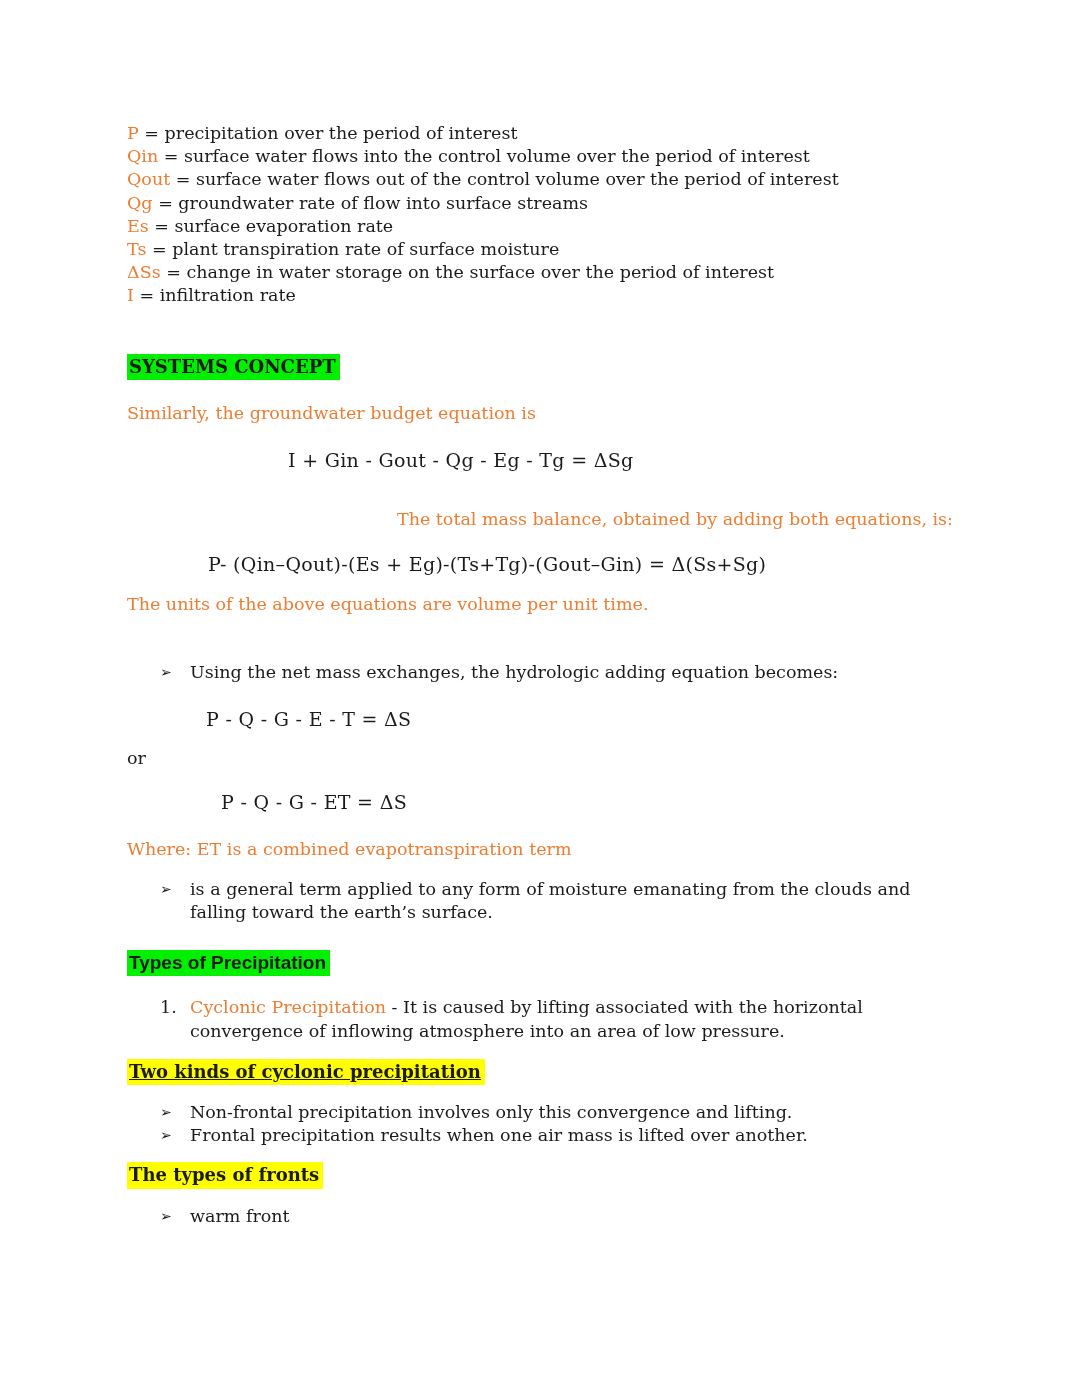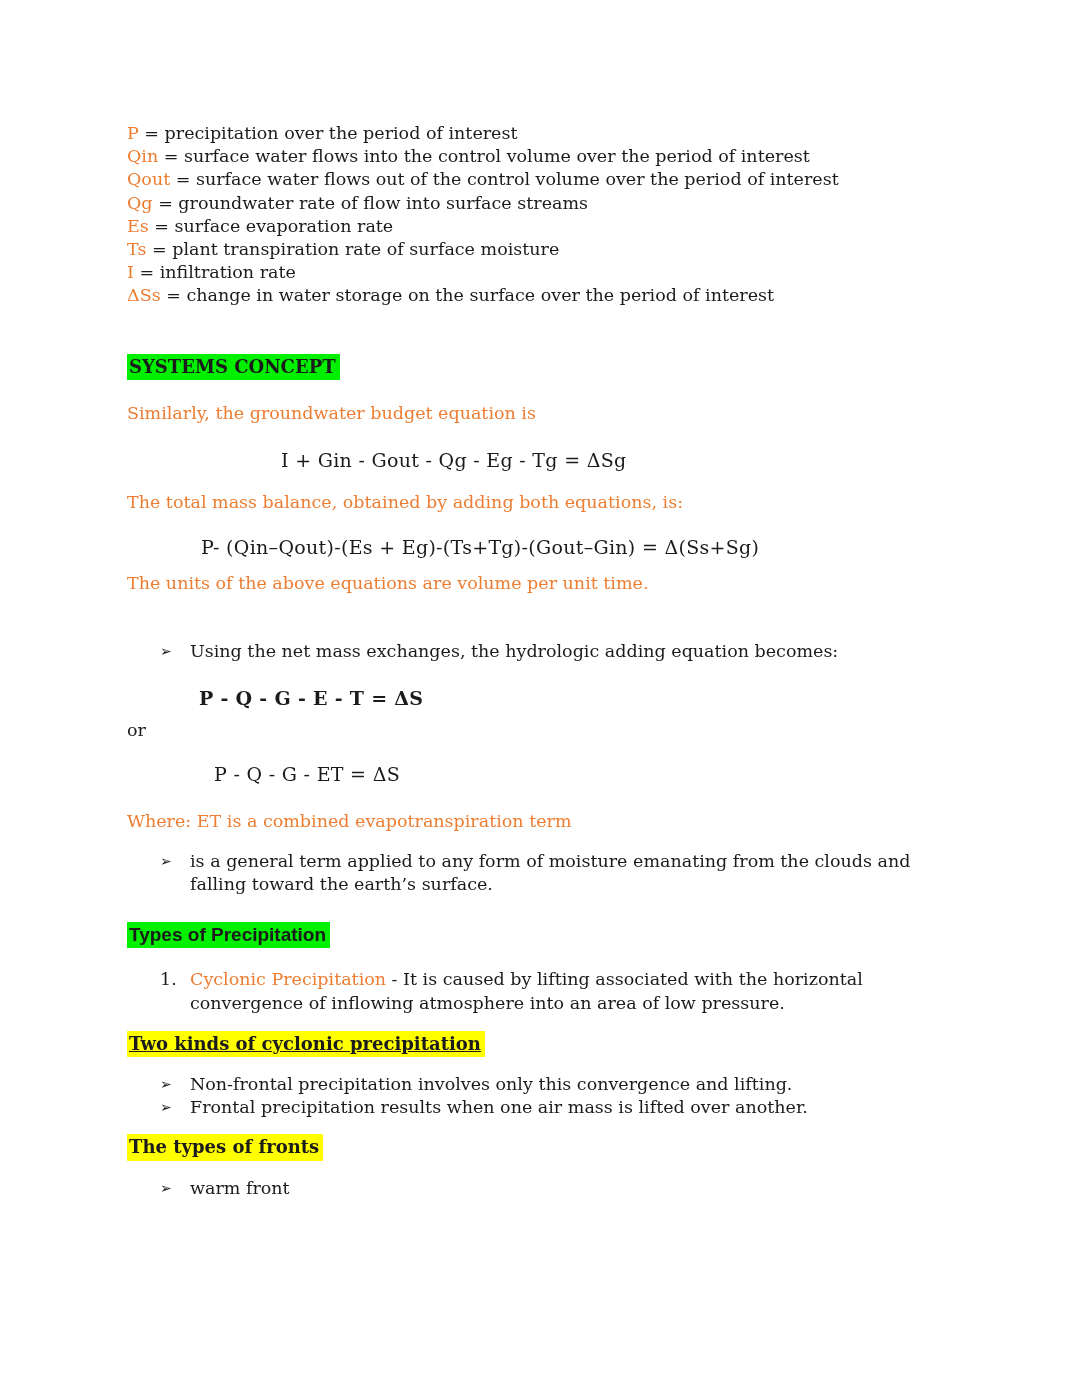--- a/index.html
+++ b/index.html
@@ -20,24 +20,24 @@
   }
   .content{
     padding:122px 127px 0 127px;
     font-size:17.5px;
     line-height:23.2px;
   }
   .def-line{margin:0;}
   .term{color:var(--orange);}
   .para{margin:0;}
   .orange-para{color:var(--orange);margin:0;}
-  .equation{font-size:19px;margin:9px;letter-spacing:.3px;}
+  .equation{font-size:19px;margin:16px;letter-spacing:.3px;}
   .eq-indent-1{padding-left:145px;}
   .eq-indent-2{padding-left:65px;}
-  .eq-indent-3{padding-left:63px;font-weight:bold;}
+  .eq-indent-3{padding-left:63px;}
   .eq-indent-4{padding-left:78px;}
   .hl{
     display:inline-block;
     font-weight:bold;
     padding:1px 4px 2px 2px;
   }
   .hl-green{background:var(--green);}
   .hl-yellow{background:var(--yellow);}
   .h-serif{font-family:"DejaVu Serif", serif;font-size:18px;}
   .h-sans{font-family:"Liberation Sans","DejaVu Sans",sans-serif;font-size:19px;}
@@ -49,21 +49,21 @@
     font-family:"DejaVu Sans",sans-serif;
   }
   .bullet .btext{flex:1;max-width:740px;}
   .numitem{display:flex;align-items:flex-start;margin:0;}
   .numitem .num{flex:none;width:30px;margin-left:33px;}
   .numitem .ntext{flex:1;max-width:700px;}
   
   .mt-h1{margin-top:46px;}
   .mt-sim{margin-top:22px;}
   .mt-eq1{margin-top:24px;}
-  .mt-tot{margin-top:19px;}
+  .mt-tot{margin-top:36px;text-align:right;}
   .mt-eq2{margin-top:22px;}
   .mt-units{margin-top:12px;}
   .mt-bul1{margin-top:45px;}
   .mt-eq3{margin-top:24px;}
   .mt-or{margin-top:2px;}
   .mt-eq4{margin-top:21px;}
   .mt-where{margin-top:23px;}
   .mt-prec{margin-top:33px;}
   .mt-bul2{margin-top:17px;}
   .mt-types{margin-top:26px;}
@@ -79,22 +79,22 @@
 <div class="page">
   <div class="content">
 
     <div>
       <p class="def-line"><span class="term">P</span><span> = precipitation over the period of interest</span></p>
       <p class="def-line"><span class="term">Qin</span><span> = surface water flows into the control volume over the period of interest</span></p>
       <p class="def-line"><span class="term">Qout</span><span> = surface water flows out of the control volume over the period of interest</span></p>
       <p class="def-line"><span class="term">Qg</span><span> = groundwater rate of flow into surface streams</span></p>
       <p class="def-line"><span class="term">Es</span><span> = surface evaporation rate</span></p>
       <p class="def-line"><span class="term">Ts</span><span> = plant transpiration rate of surface moisture</span></p>
+      <p class="def-line"><span class="term">ΔSs</span><span> = change in water storage on the surface over the period of interest</span></p>
       <p class="def-line"><span class="term">I</span><span> = infiltration rate</span></p>
-      <p class="def-line"><span class="term">ΔSs</span><span> = change in water storage on the surface over the period of interest</span></p>
     </div>
 
     <div class="mt-h1">
       <span class="hl hl-green h-serif">SYSTEMS CONCEPT</span>
     </div>
 
     <p class="orange-para mt-sim">Similarly, the groundwater budget equation is</p>
 
     <p class="equation eq-indent-1 mt-eq1">I + Gin - Gout - Qg - Eg - Tg = ΔSg</p>
 

